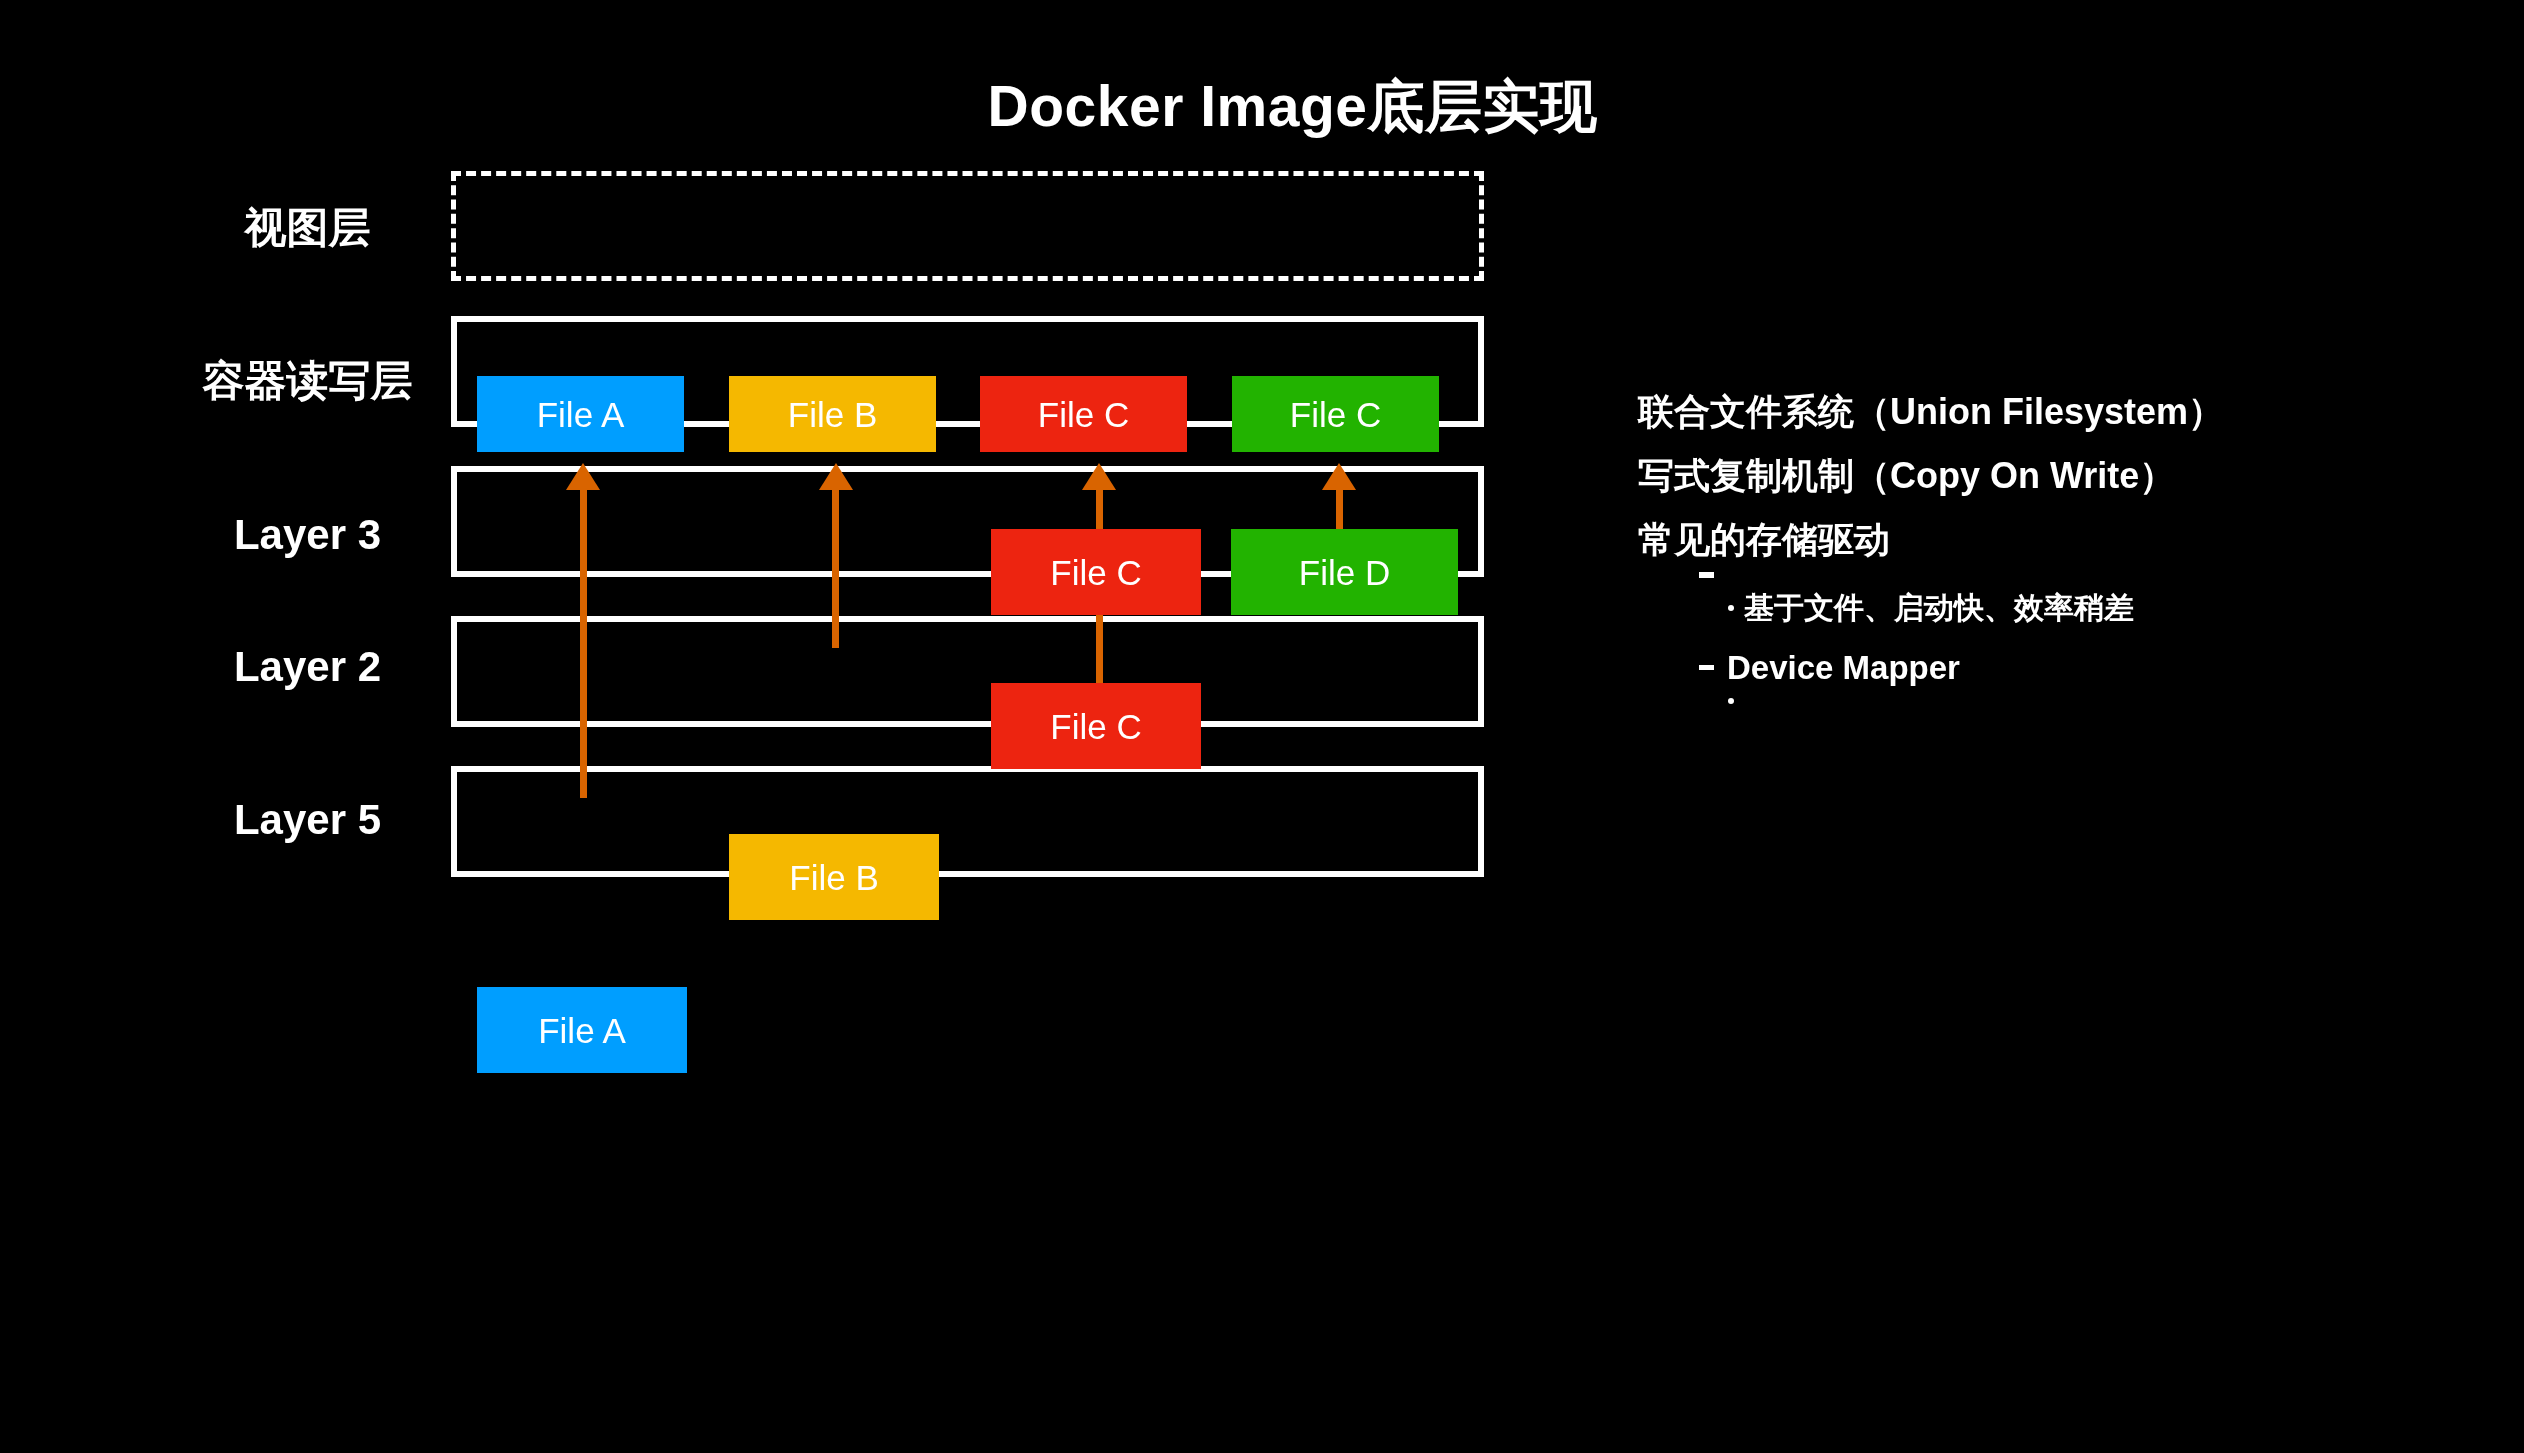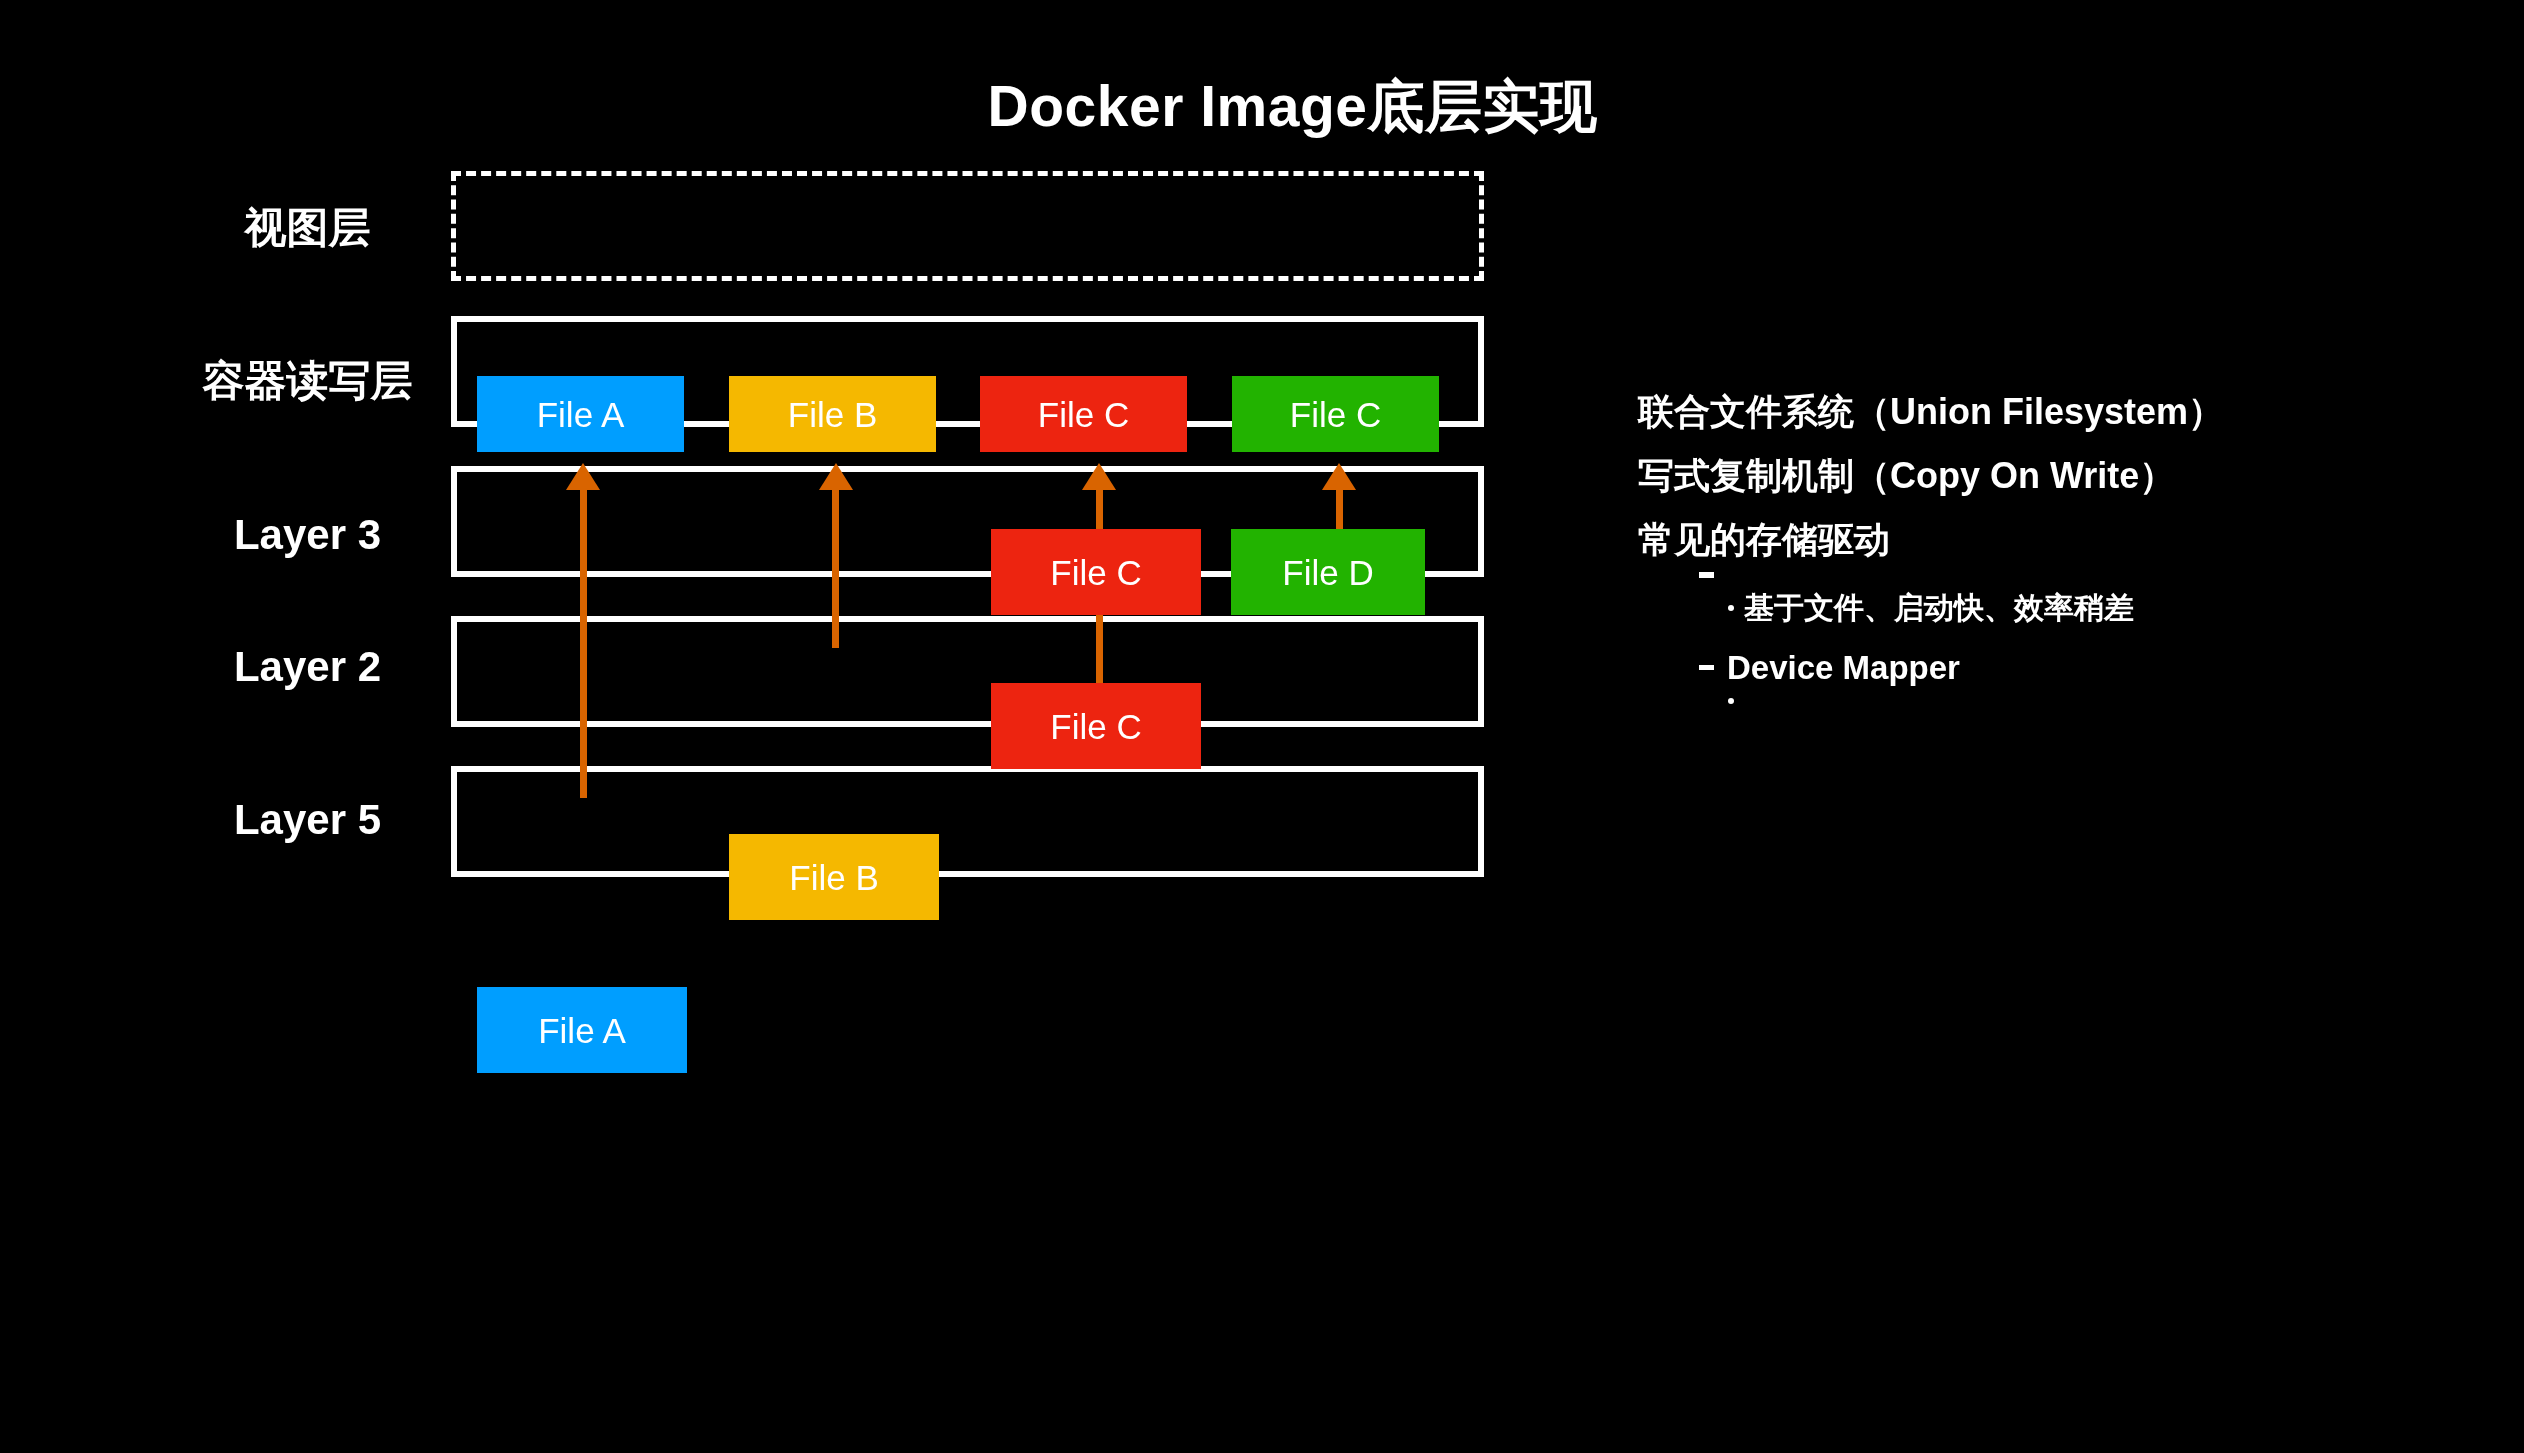--- a/index.html
+++ b/index.html
@@ -189,21 +189,21 @@
   <div class="file-chip" style="left:980px; top:376px; width:207px; height:76px; background:#ed2410;">
     <span>File C</span>
   </div>
   <div class="file-chip" style="left:1232px; top:376px; width:207px; height:76px; background:#22b300;">
     <span>File C</span>
   </div>
 
   <div class="file-chip" style="left:991px; top:529px; width:210px; height:86px; background:#ed2410;">
     <span>File C</span>
   </div>
-  <div class="file-chip" style="left:1231px; top:529px; width:194px; height:86px; background:#22b300;">
+  <div class="file-chip" style="left:1231px; top:529px; width:227px; height:86px; background:#22b300;">
     <span>File D</span>
   </div>
 
   <div class="file-chip" style="left:991px; top:683px; width:210px; height:86px; background:#ed2410;">
     <span>File C</span>
   </div>
 
   <div class="file-chip" style="left:729px; top:834px; width:210px; height:86px; background:#f5b800;">
     <span>File B</span>
   </div>

